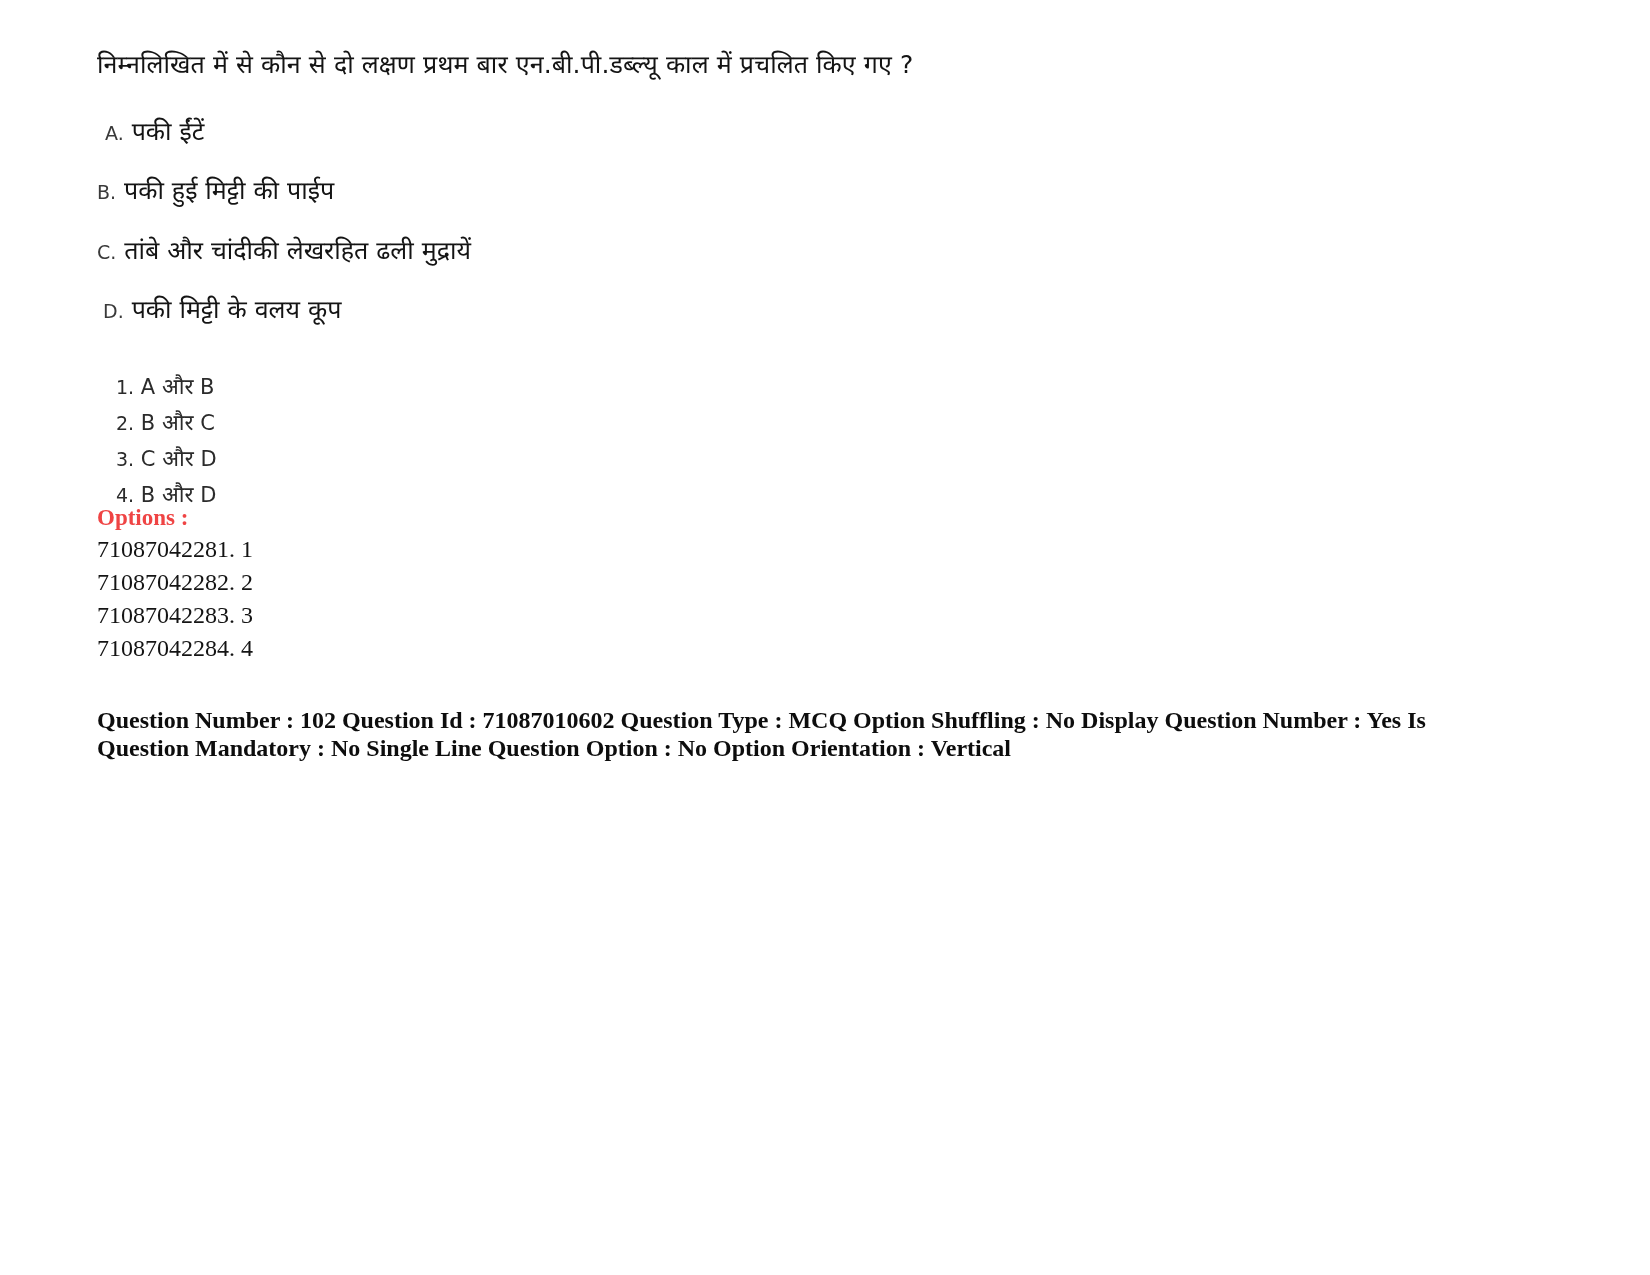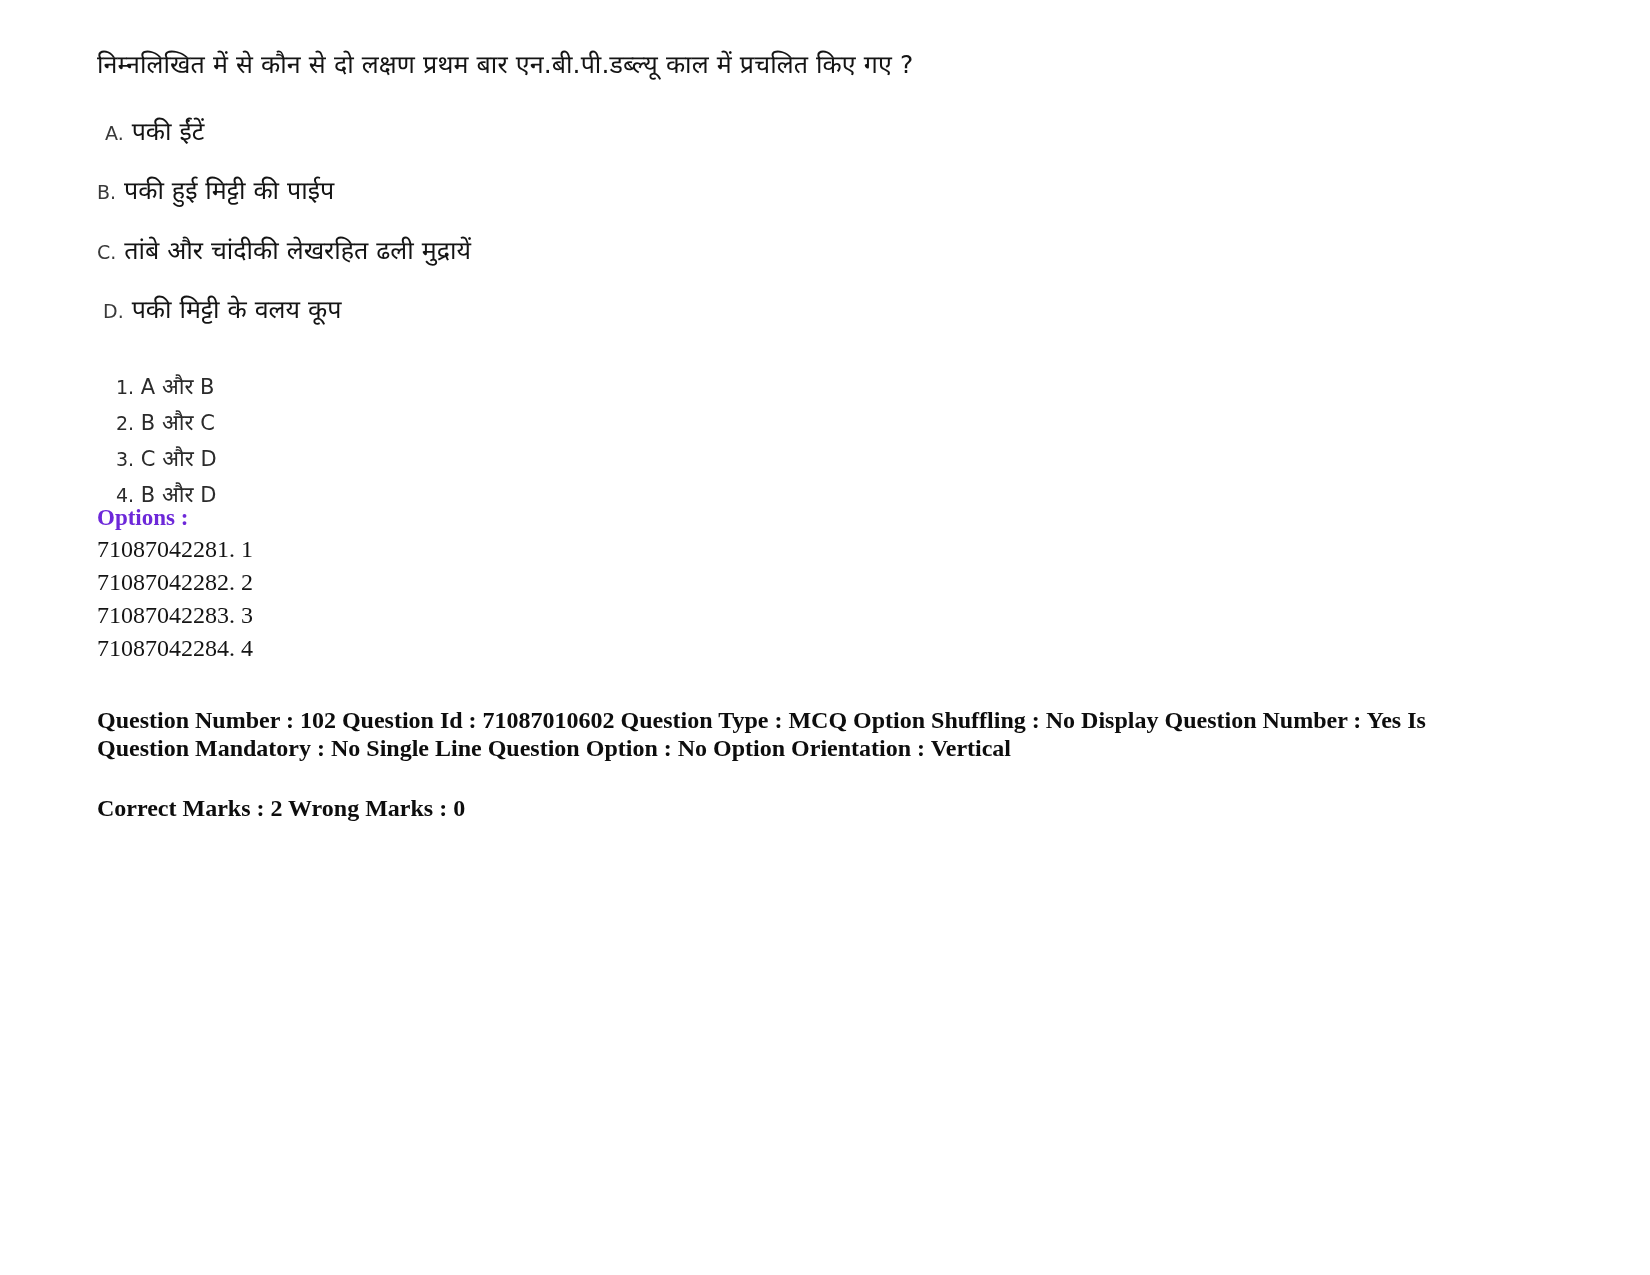--- a/index.html
+++ b/index.html
@@ -95,21 +95,21 @@
   .options-block {
     position: absolute;
     left: 0px;
     top: 455px;
   }
   .options-heading {
     font-family: "Liberation Serif", "DejaVu Serif", serif;
     font-weight: bold;
     font-size: 23px;
     line-height: 30px;
-    color: #6d28d9;
+    color: #ef4444;
   }
   .option-row {
     font-family: "Liberation Serif", "DejaVu Serif", serif;
     font-size: 24px;
     line-height: 33px;
     color: #141414;
     white-space: nowrap;
   }
 
   
@@ -186,17 +186,16 @@
     <div class="options-block">
       <div class="options-heading">Options :</div>
       <div class="option-row">71087042281. 1</div>
       <div class="option-row">71087042282. 2</div>
       <div class="option-row">71087042283. 3</div>
       <div class="option-row">71087042284. 4</div>
     </div>
 
     <div class="meta-block">
       <div class="meta-line meta-line-1">Question Number : 102 Question Id : 71087010602 Question Type : MCQ Option Shuffling : No Display Question Number : Yes Is Question Mandatory : No Single Line Question Option : No Option Orientation : Vertical</div>
-      <div class="meta-line meta-line-2">Correct Marks : 2 Wrong Marks : 0</div>
     </div>
 
   </div>
 </div>
 
 </body></html>

